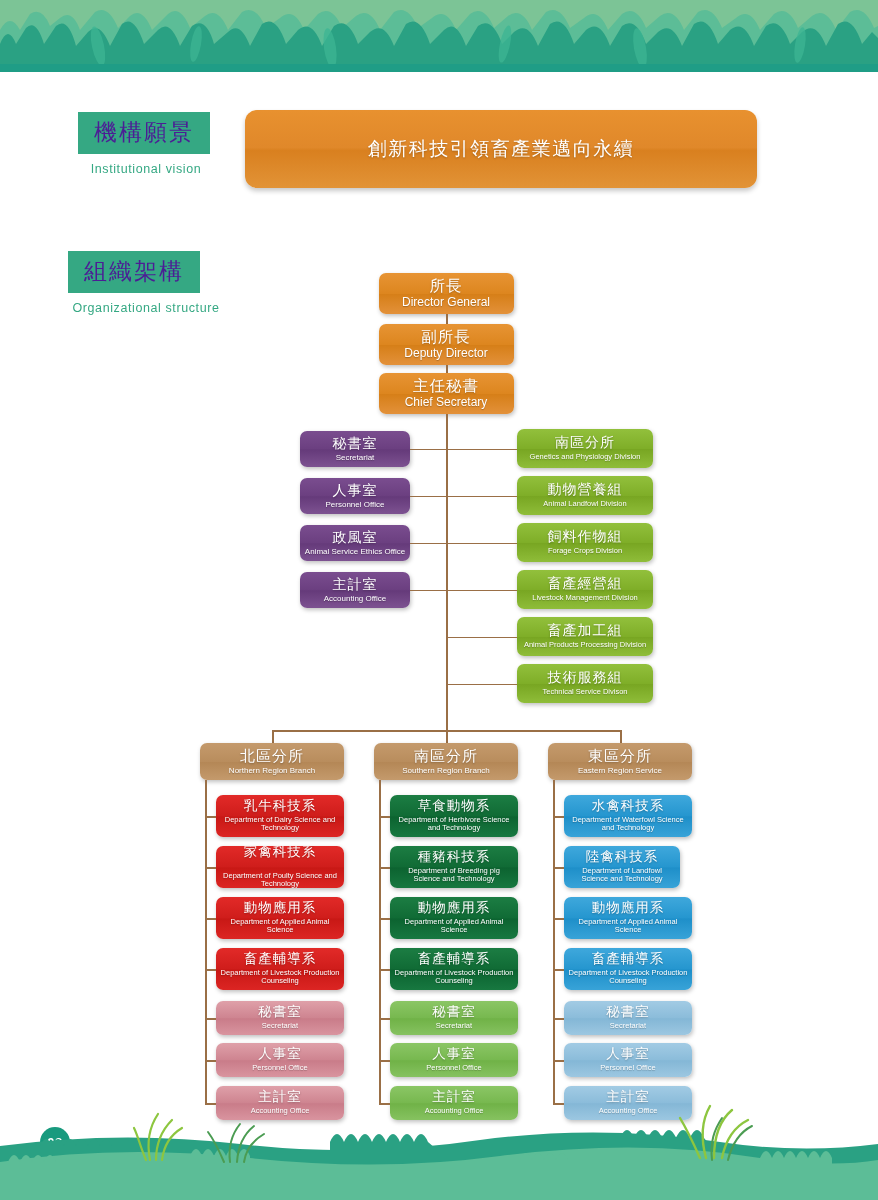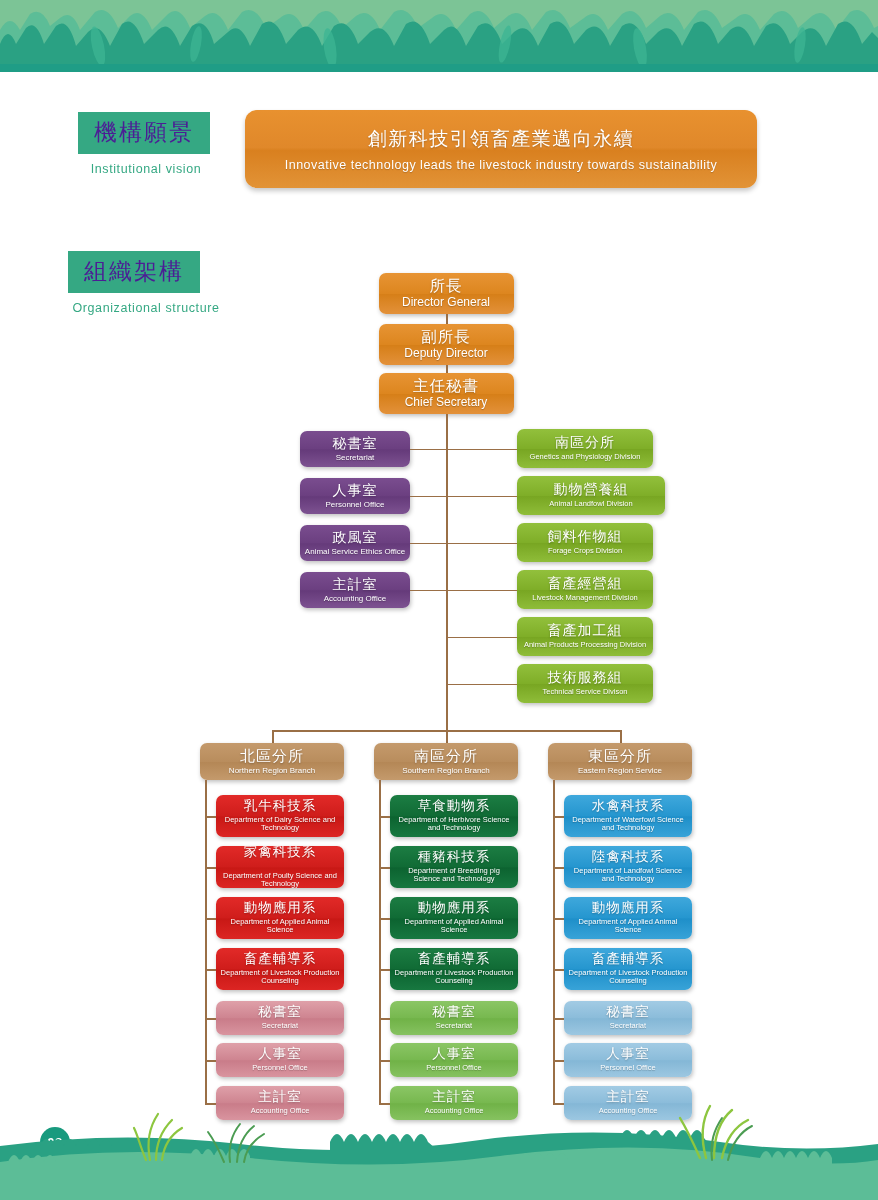--- a/index.html
+++ b/index.html
@@ -112,21 +112,20 @@
   <rect x="0" y="64" width="878" height="8" fill="#1f9d86"></rect>
 </svg>
 
 <div class="sec-label" style="left:78px; top:112px; width:136px;">
   <div class="sec-chip">機構願景</div>
   <div class="sec-en">Institutional vision</div>
 </div>
 
 <div class="vision-banner">
   <div class="vision-zh">創新科技引領畜產業邁向永續</div>
-  <div class="vision-en">Innovative technology leads the livestock industry towards sustainability</div>
 </div>
 
 <div class="sec-label" style="left:68px; top:251px; width:156px;">
   <div class="sec-chip">組織架構</div>
   <div class="sec-en">Organizational structure</div>
 </div>
 
 <div id="chart">
     <div class="node t-exec c-orange" style="left: 378.5px; top: 255px; width: 135px; height: 41px;">
       <div class="zh">所長</div>
@@ -141,21 +140,21 @@
     <div class="node t-exec c-orange" style="left: 378.5px; top: 355px; width: 135px; height: 41px;">
       <div class="zh">主任秘書</div>
       <div class="en">Chief Secretary</div>
     </div>
     <div class="conn v" style="left: 446px; top: 396px; height: 316px;"></div>
     <div class="node t-div c-green" style="left: 517px; top: 411px; width: 136px; height: 39px;">
       <div class="zh">南區分所</div>
       <div class="en" style="padding: 0px 4px;">Genetics and Physiology Division</div>
     </div>
     <div class="conn h" style="left: 446px; top: 430.5px; width: 71px;"></div>
-    <div class="node t-div c-green" style="left: 517px; top: 458px; width: 148px; height: 39px;">
+    <div class="node t-div c-green" style="left: 517px; top: 458px; width: 136px; height: 39px;">
       <div class="zh">動物營養組</div>
       <div class="en" style="padding: 0px 4px;">Animal Landfowl Division</div>
     </div>
     <div class="conn h" style="left: 446px; top: 477.5px; width: 71px;"></div>
     <div class="node t-div c-green" style="left: 517px; top: 505px; width: 136px; height: 39px;">
       <div class="zh">飼料作物組</div>
       <div class="en" style="padding: 0px 4px;">Forage Crops Division</div>
     </div>
     <div class="conn h" style="left: 446px; top: 524.5px; width: 71px;"></div>
     <div class="node t-div c-green" style="left: 517px; top: 552px; width: 136px; height: 39px;">
@@ -280,21 +279,21 @@
     <div class="node t-branch c-brown" style="left: 548px; top: 725px; width: 144px; height: 37px;">
       <div class="zh">東區分所</div>
       <div class="en">Eastern Region Service</div>
     </div>
     <div class="conn v" style="left: 553px; top: 762px; height: 323px;"></div>
     <div class="node t-dept c-blue" style="left: 564px; top: 777px; width: 128px; height: 42px;">
       <div class="zh">水禽科技系</div>
       <div class="en" style="padding: 0px 4px;">Department of Waterfowl Science and Technology</div>
     </div>
     <div class="conn h" style="left: 553px; top: 798px; width: 11px;"></div>
-    <div class="node t-dept c-blue" style="left: 564px; top: 828px; width: 128px; height: 42px;">
+    <div class="node t-dept c-blue" style="left: 564px; top: 828px; width: 116px; height: 42px;">
       <div class="zh">陸禽科技系</div>
       <div class="en" style="padding: 0px 4px;">Department of Landfowl Science and Technology</div>
     </div>
     <div class="conn h" style="left: 553px; top: 849px; width: 11px;"></div>
     <div class="node t-dept c-blue" style="left: 564px; top: 879px; width: 128px; height: 42px;">
       <div class="zh">動物應用系</div>
       <div class="en" style="padding: 0px 4px;">Department of Applied Animal Science</div>
     </div>
     <div class="conn h" style="left: 553px; top: 900px; width: 11px;"></div>
     <div class="node t-dept c-blue" style="left: 564px; top: 930px; width: 128px; height: 42px;">

